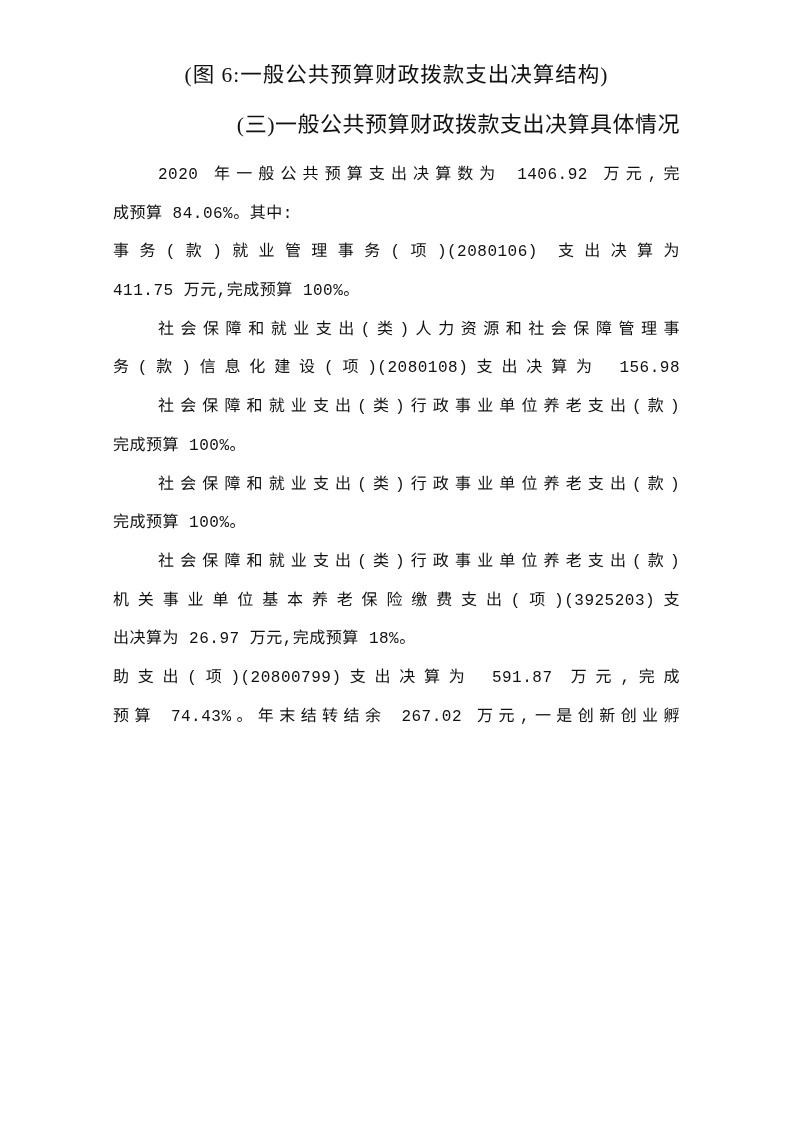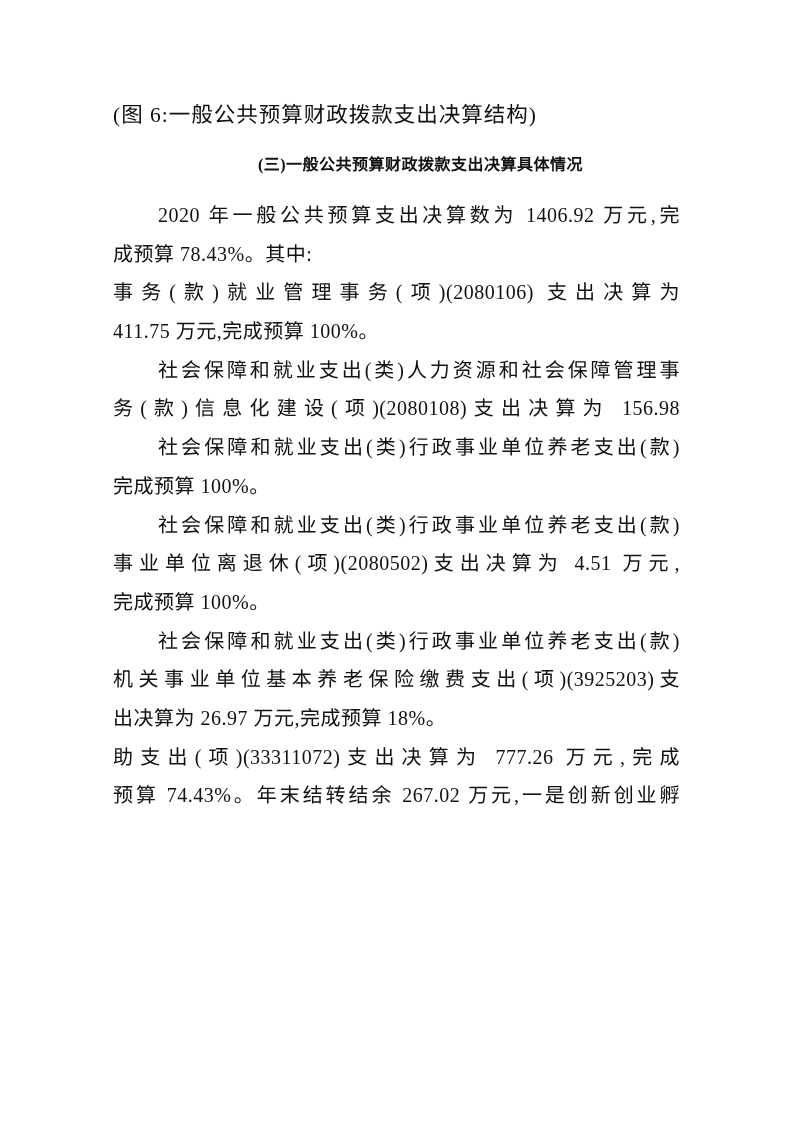--- a/index.html
+++ b/index.html
@@ -15,41 +15,42 @@
     font-family: "Liberation Serif", "DejaVu Serif", serif;
     color: #111111;
   }
   .page {
     position: relative;
     width: 793px;
     height: 1122px;
     background: #ffffff;
   }
   .caption {
-    margin: 96px 113px 0 113px;
+    margin: 56px 113px 0 113px;
     width: 567px;
-    text-align: left;
+    text-align: center;
     font-size: 21.5px;
     line-height: 39px;
     letter-spacing: 1px;
   }
   .heading {
     margin: 10px 113px 0 113px;
     width: 567px;
-    text-align: center;
+    text-align: right;
     text-indent: 48px;
-    font-weight: 700;
-    font-size: 16px;
+    font-weight: 400;
+    font-size: 22px;
     line-height: 39px;
     letter-spacing: 0.5px;
   }
   .doc-body {
     margin: 12px 113px 0 113px;
     width: 567px;
-    font-size: 20px;
+    font-size: 16px;
+    font-family: Liberation Mono, monospace;
   }
   .line {
     height: 38.7px;
     line-height: 38.7px;
     letter-spacing: 0.5px;
     text-align: left;
   }
   .line.justify {
     text-align: justify;
     text-align-last: justify;
@@ -61,30 +62,29 @@
 </head>
 <body>
 
 <div class="page">
   <div class="caption">(图 6:一般公共预算财政拨款支出决算结构)</div>
 
   <div class="heading">(三)一般公共预算财政拨款支出决算具体情况</div>
 
   <div class="doc-body">
       <div class="line justify indent">2020 年一般公共预算支出决算数为 1406.92 万元,完</div>
-      <div class="line">成预算 78.43%。其中:</div>
+      <div class="line">成预算 84.06%。其中:</div>
       <div class="line justify">事务(款)就业管理事务(项)(2080106) 支出决算为</div>
       <div class="line">411.75 万元,完成预算 100%。</div>
       <div class="line justify indent">社会保障和就业支出(类)人力资源和社会保障管理事</div>
       <div class="line justify">务(款)信息化建设(项)(2080108)支出决算为 156.98</div>
       <div class="line justify indent">社会保障和就业支出(类)行政事业单位养老支出(款)</div>
       <div class="line">完成预算 100%。</div>
       <div class="line justify indent">社会保障和就业支出(类)行政事业单位养老支出(款)</div>
-      <div class="line justify">事业单位离退休(项)(2080502)支出决算为 4.51 万元,</div>
       <div class="line">完成预算 100%。</div>
       <div class="line justify indent">社会保障和就业支出(类)行政事业单位养老支出(款)</div>
       <div class="line justify">机关事业单位基本养老保险缴费支出(项)(3925203)支</div>
       <div class="line">出决算为 26.97 万元,完成预算 18%。</div>
-      <div class="line justify">助支出(项)(33311072)支出决算为 777.26 万元,完成</div>
+      <div class="line justify">助支出(项)(20800799)支出决算为 591.87 万元,完成</div>
       <div class="line justify">预算 74.43%。年末结转结余 267.02 万元,一是创新创业孵</div>
     </div>
 
 </div>
 
 </body></html>

